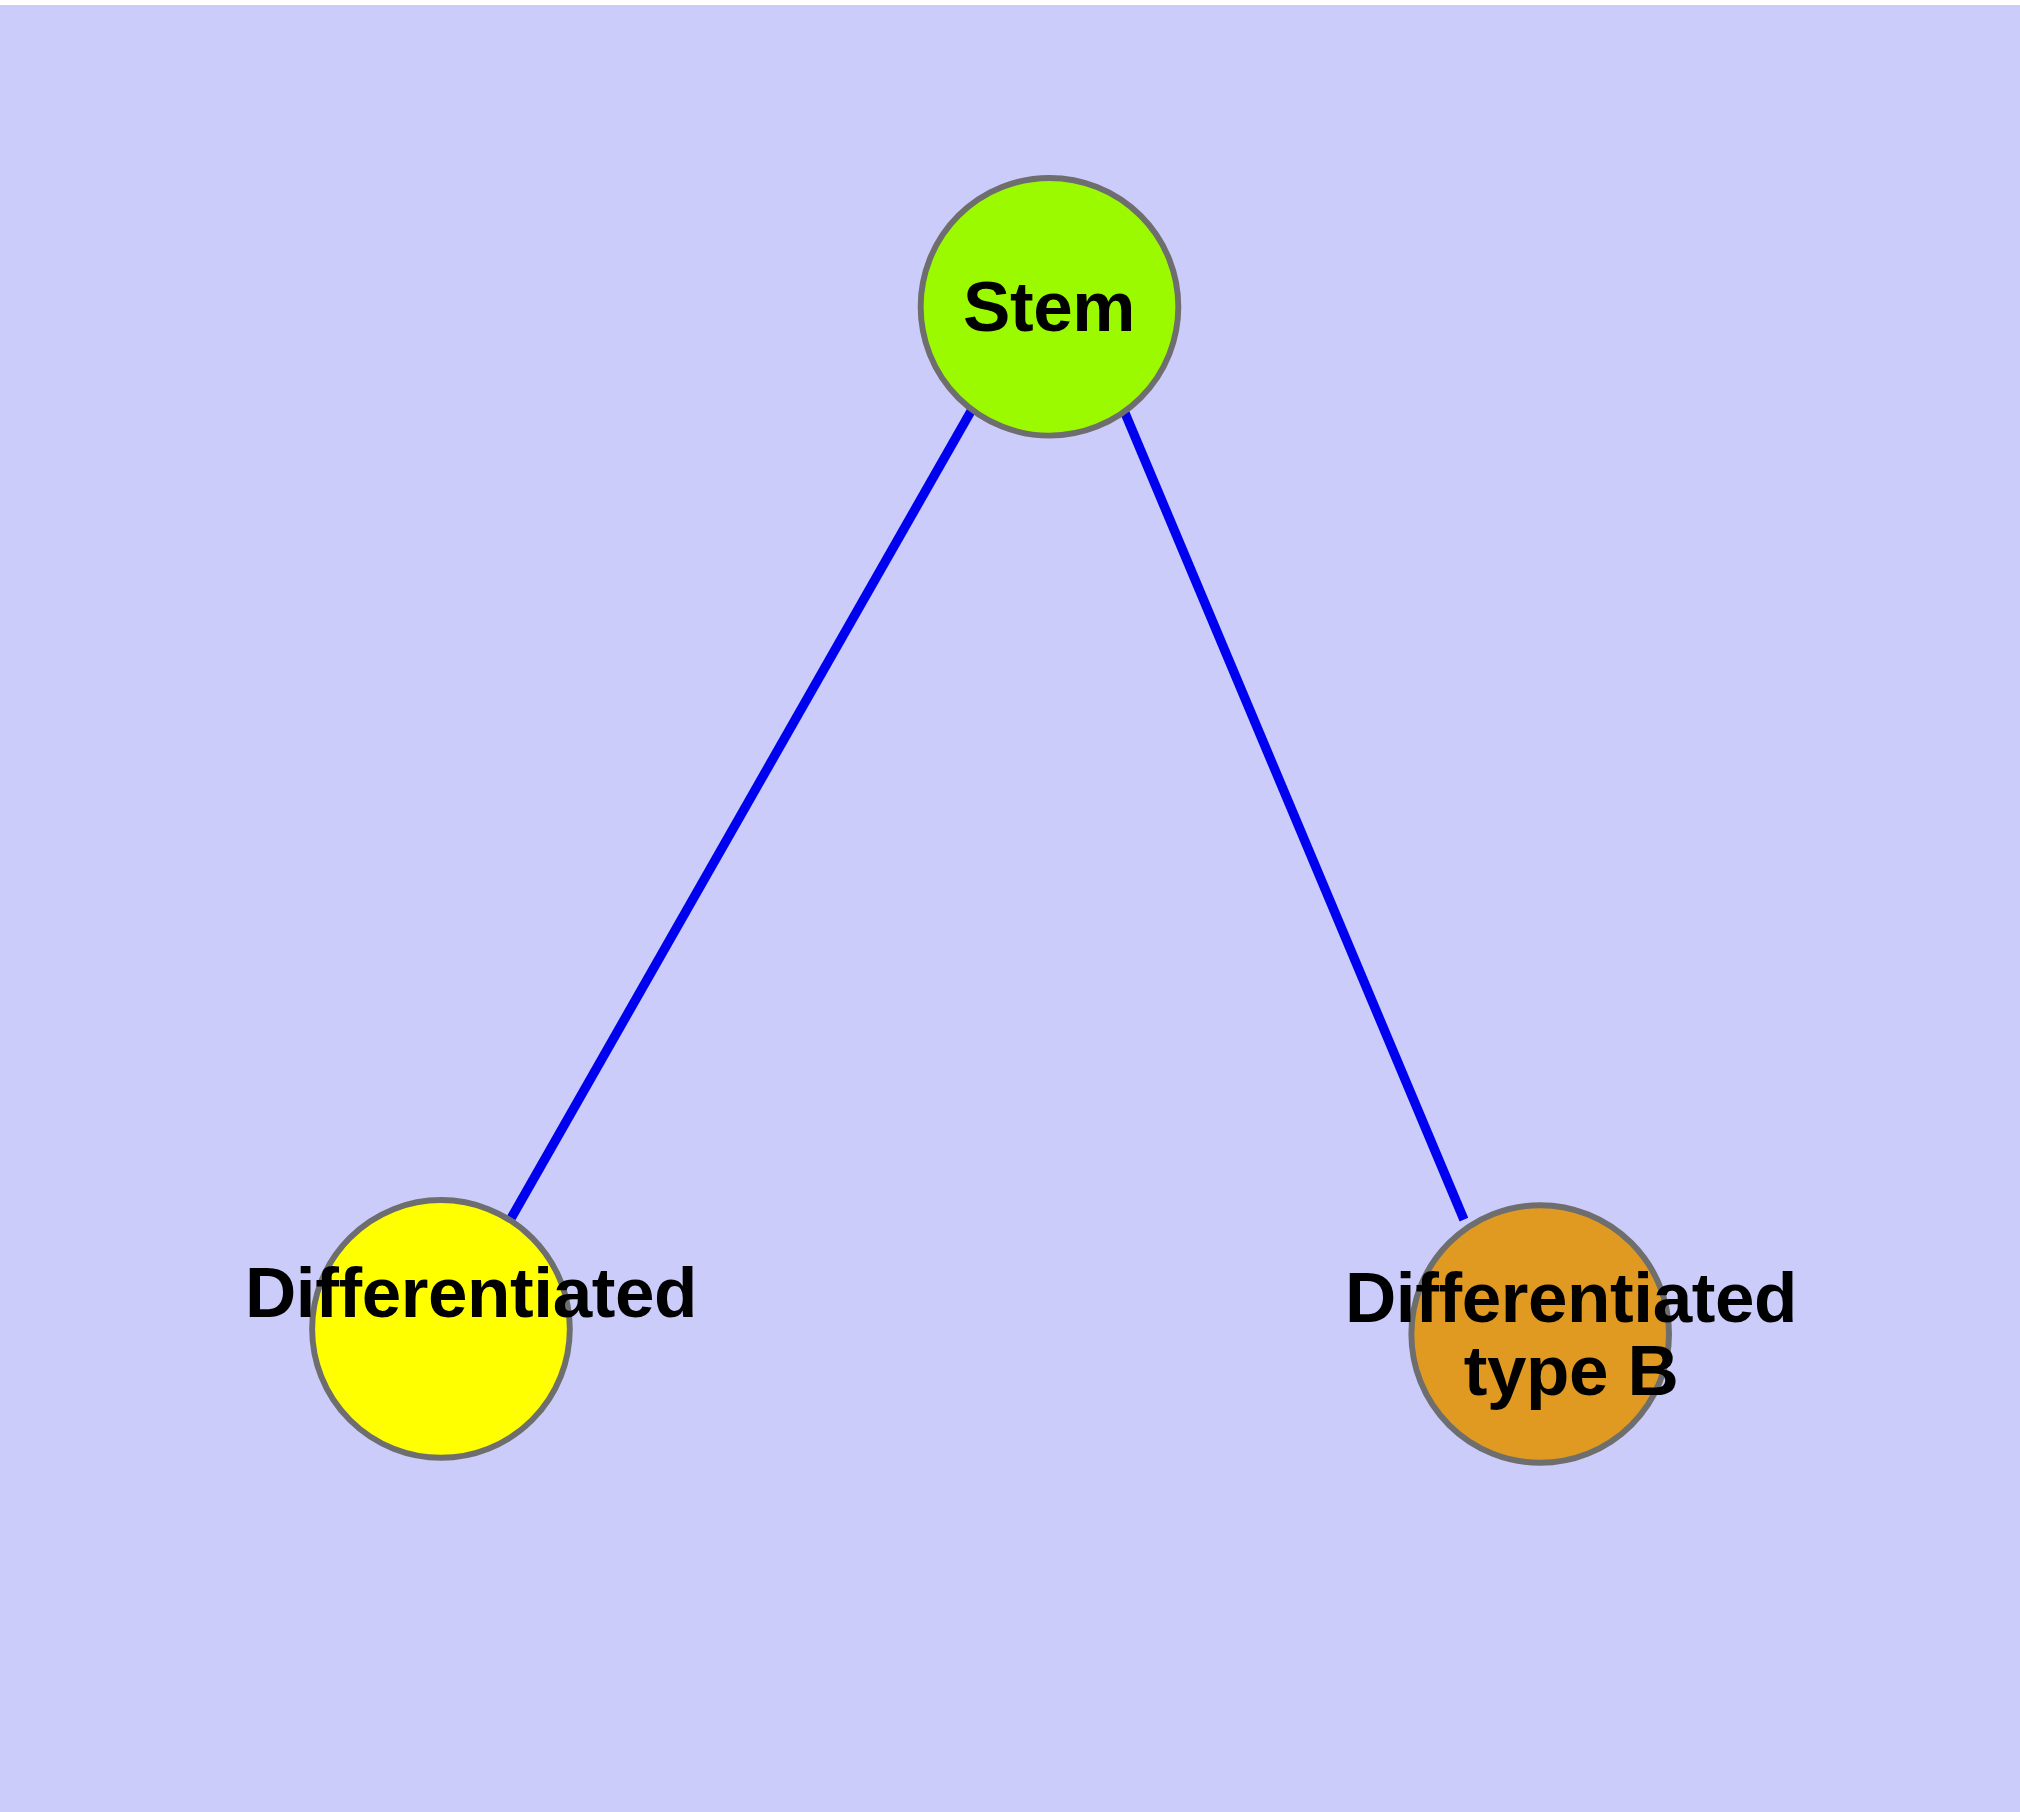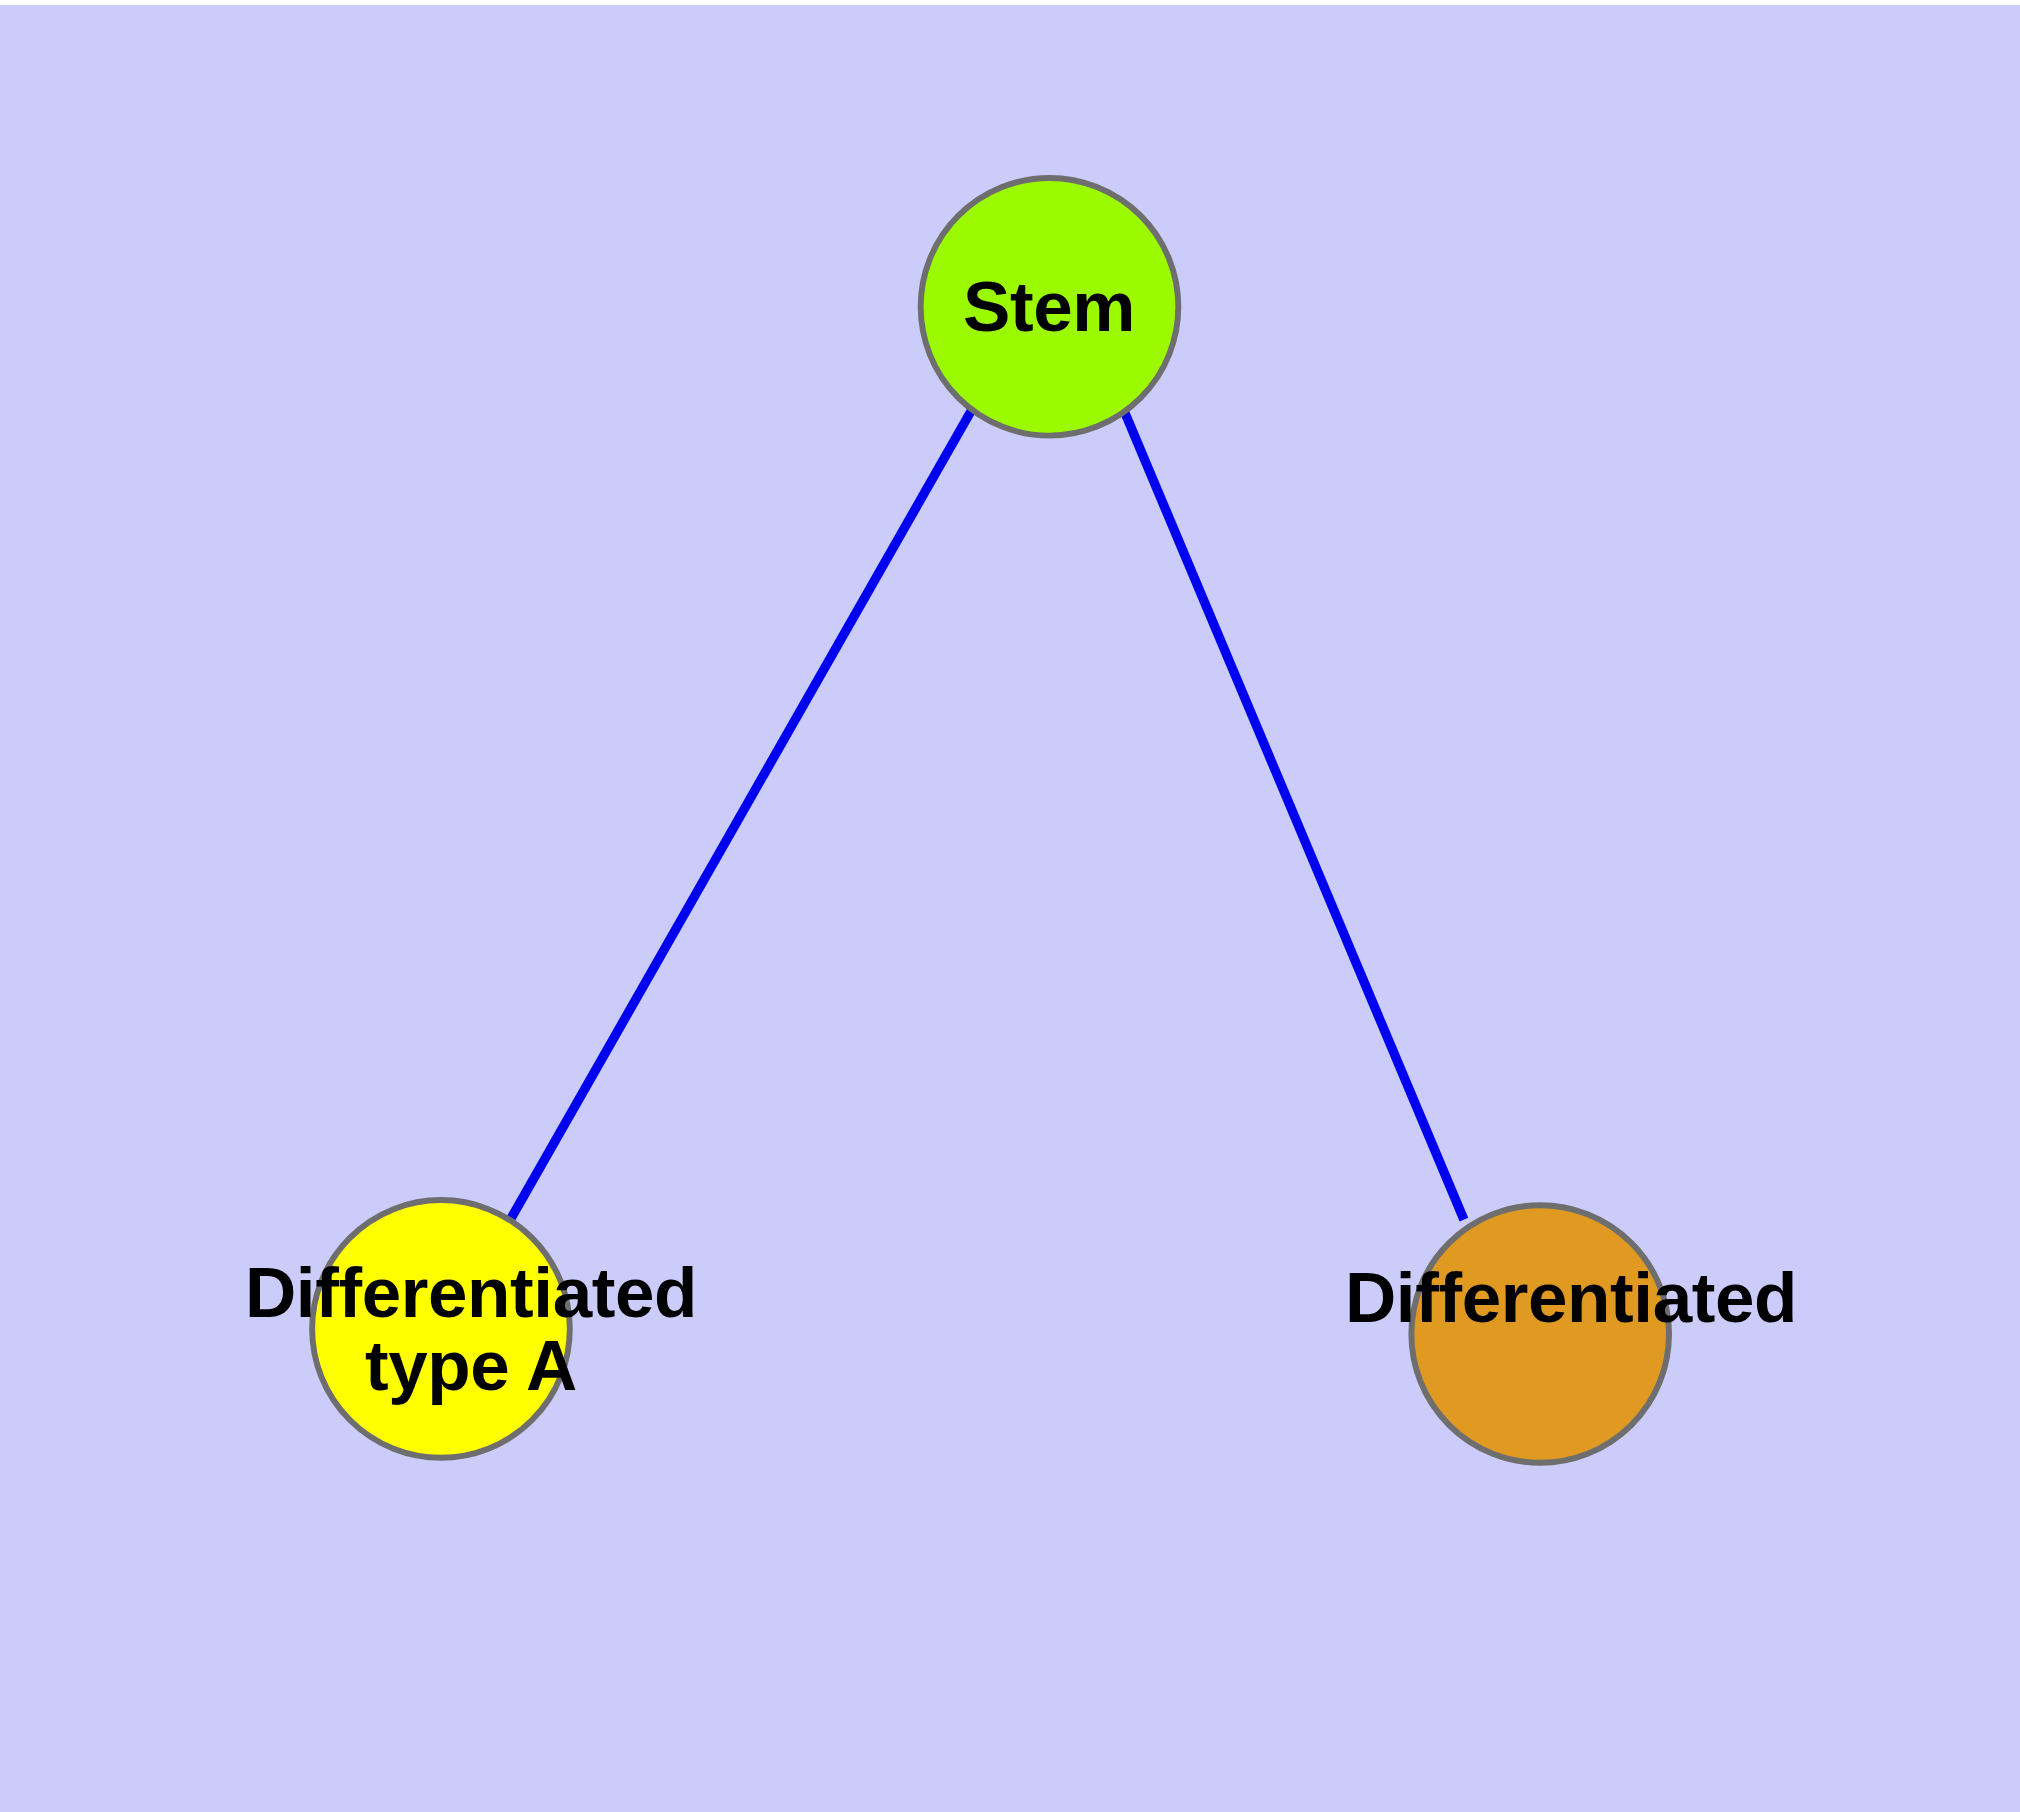--- a/index.html
+++ b/index.html
@@ -65,21 +65,21 @@
         <circle cx="1817" cy="1574" r="152" fill="#e09a22" stroke="#6e6e6e" stroke-width="7"></circle>
       </g>
   </svg>
 
   <div id="label-layer">
       <div class="node-label" style="color: rgb(0, 0, 0); left: 963px; top: 270px;">
         <div>Stem</div>
       </div>
       <div class="node-label two-line" style="color: rgb(0, 0, 0); left: 214px; top: 1256px;">
         <div>Differentiated</div>
-        <div>type A</div>
       </div>
       <div class="node-label two-line" style="color: rgb(0, 0, 0); left: 1314px; top: 1261px;">
         <div>Differentiated</div>
+        <div>type B</div>
       </div>
     </div>
 
 </div>
 
 
 </body></html>

